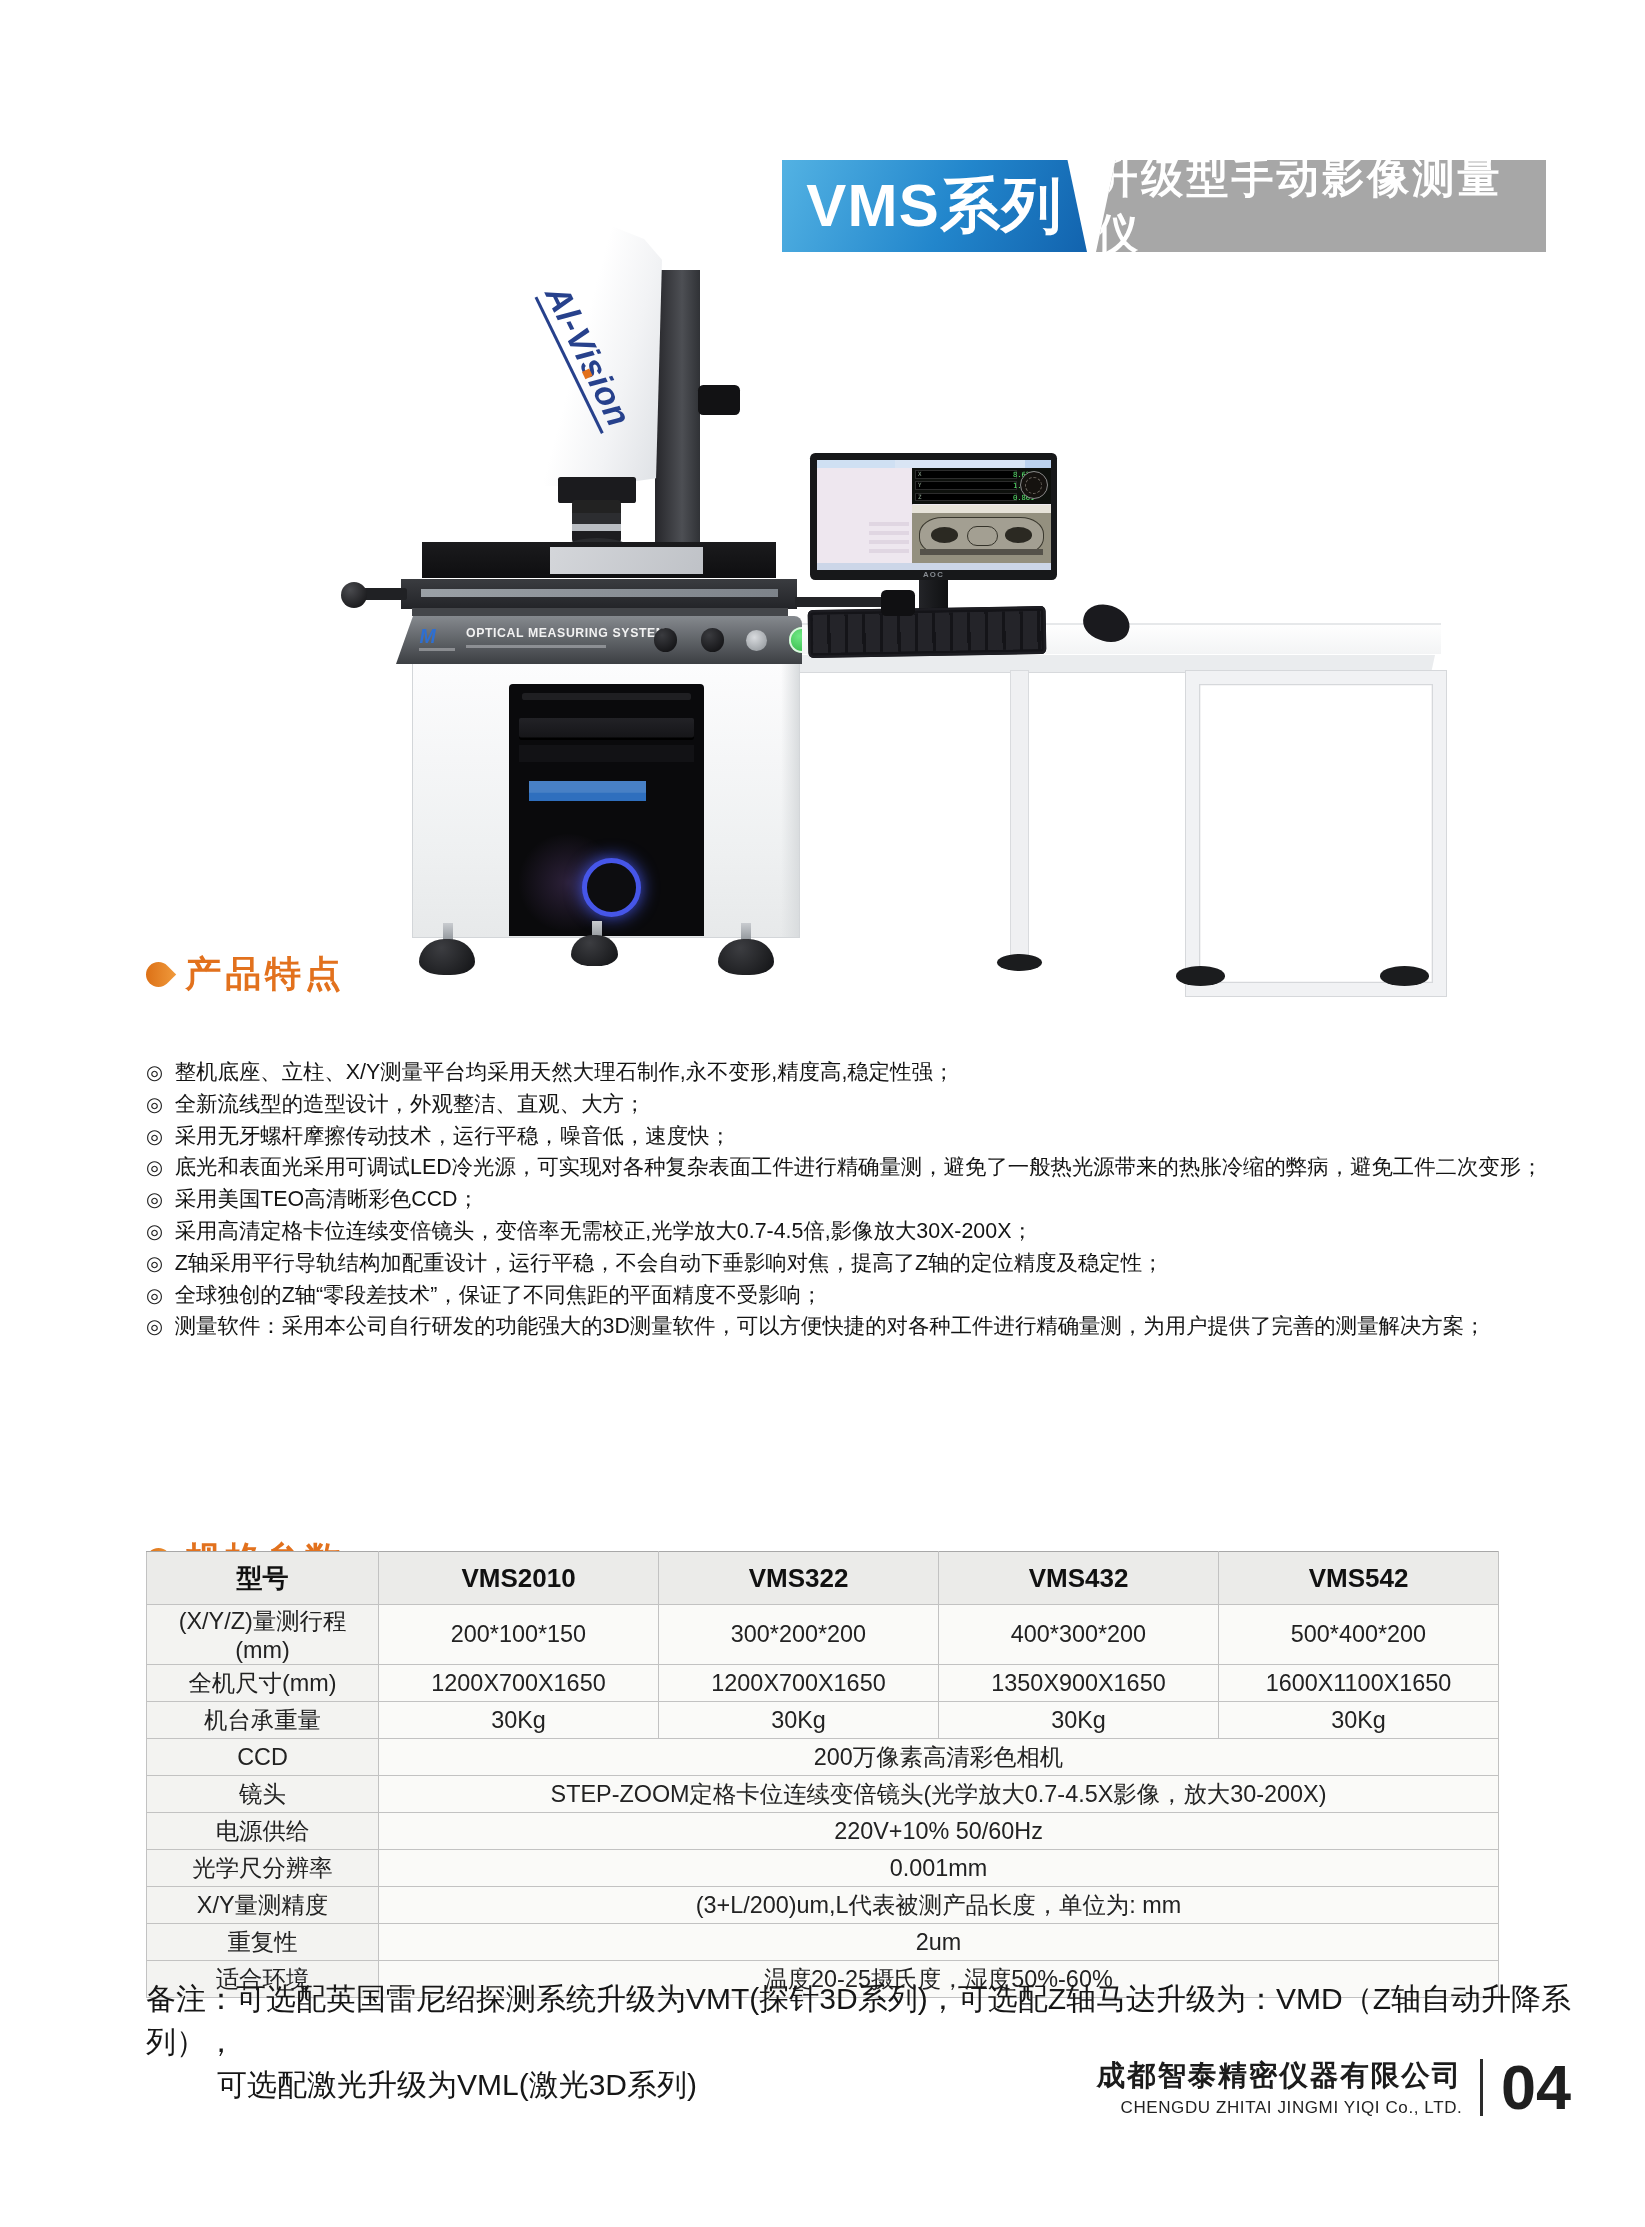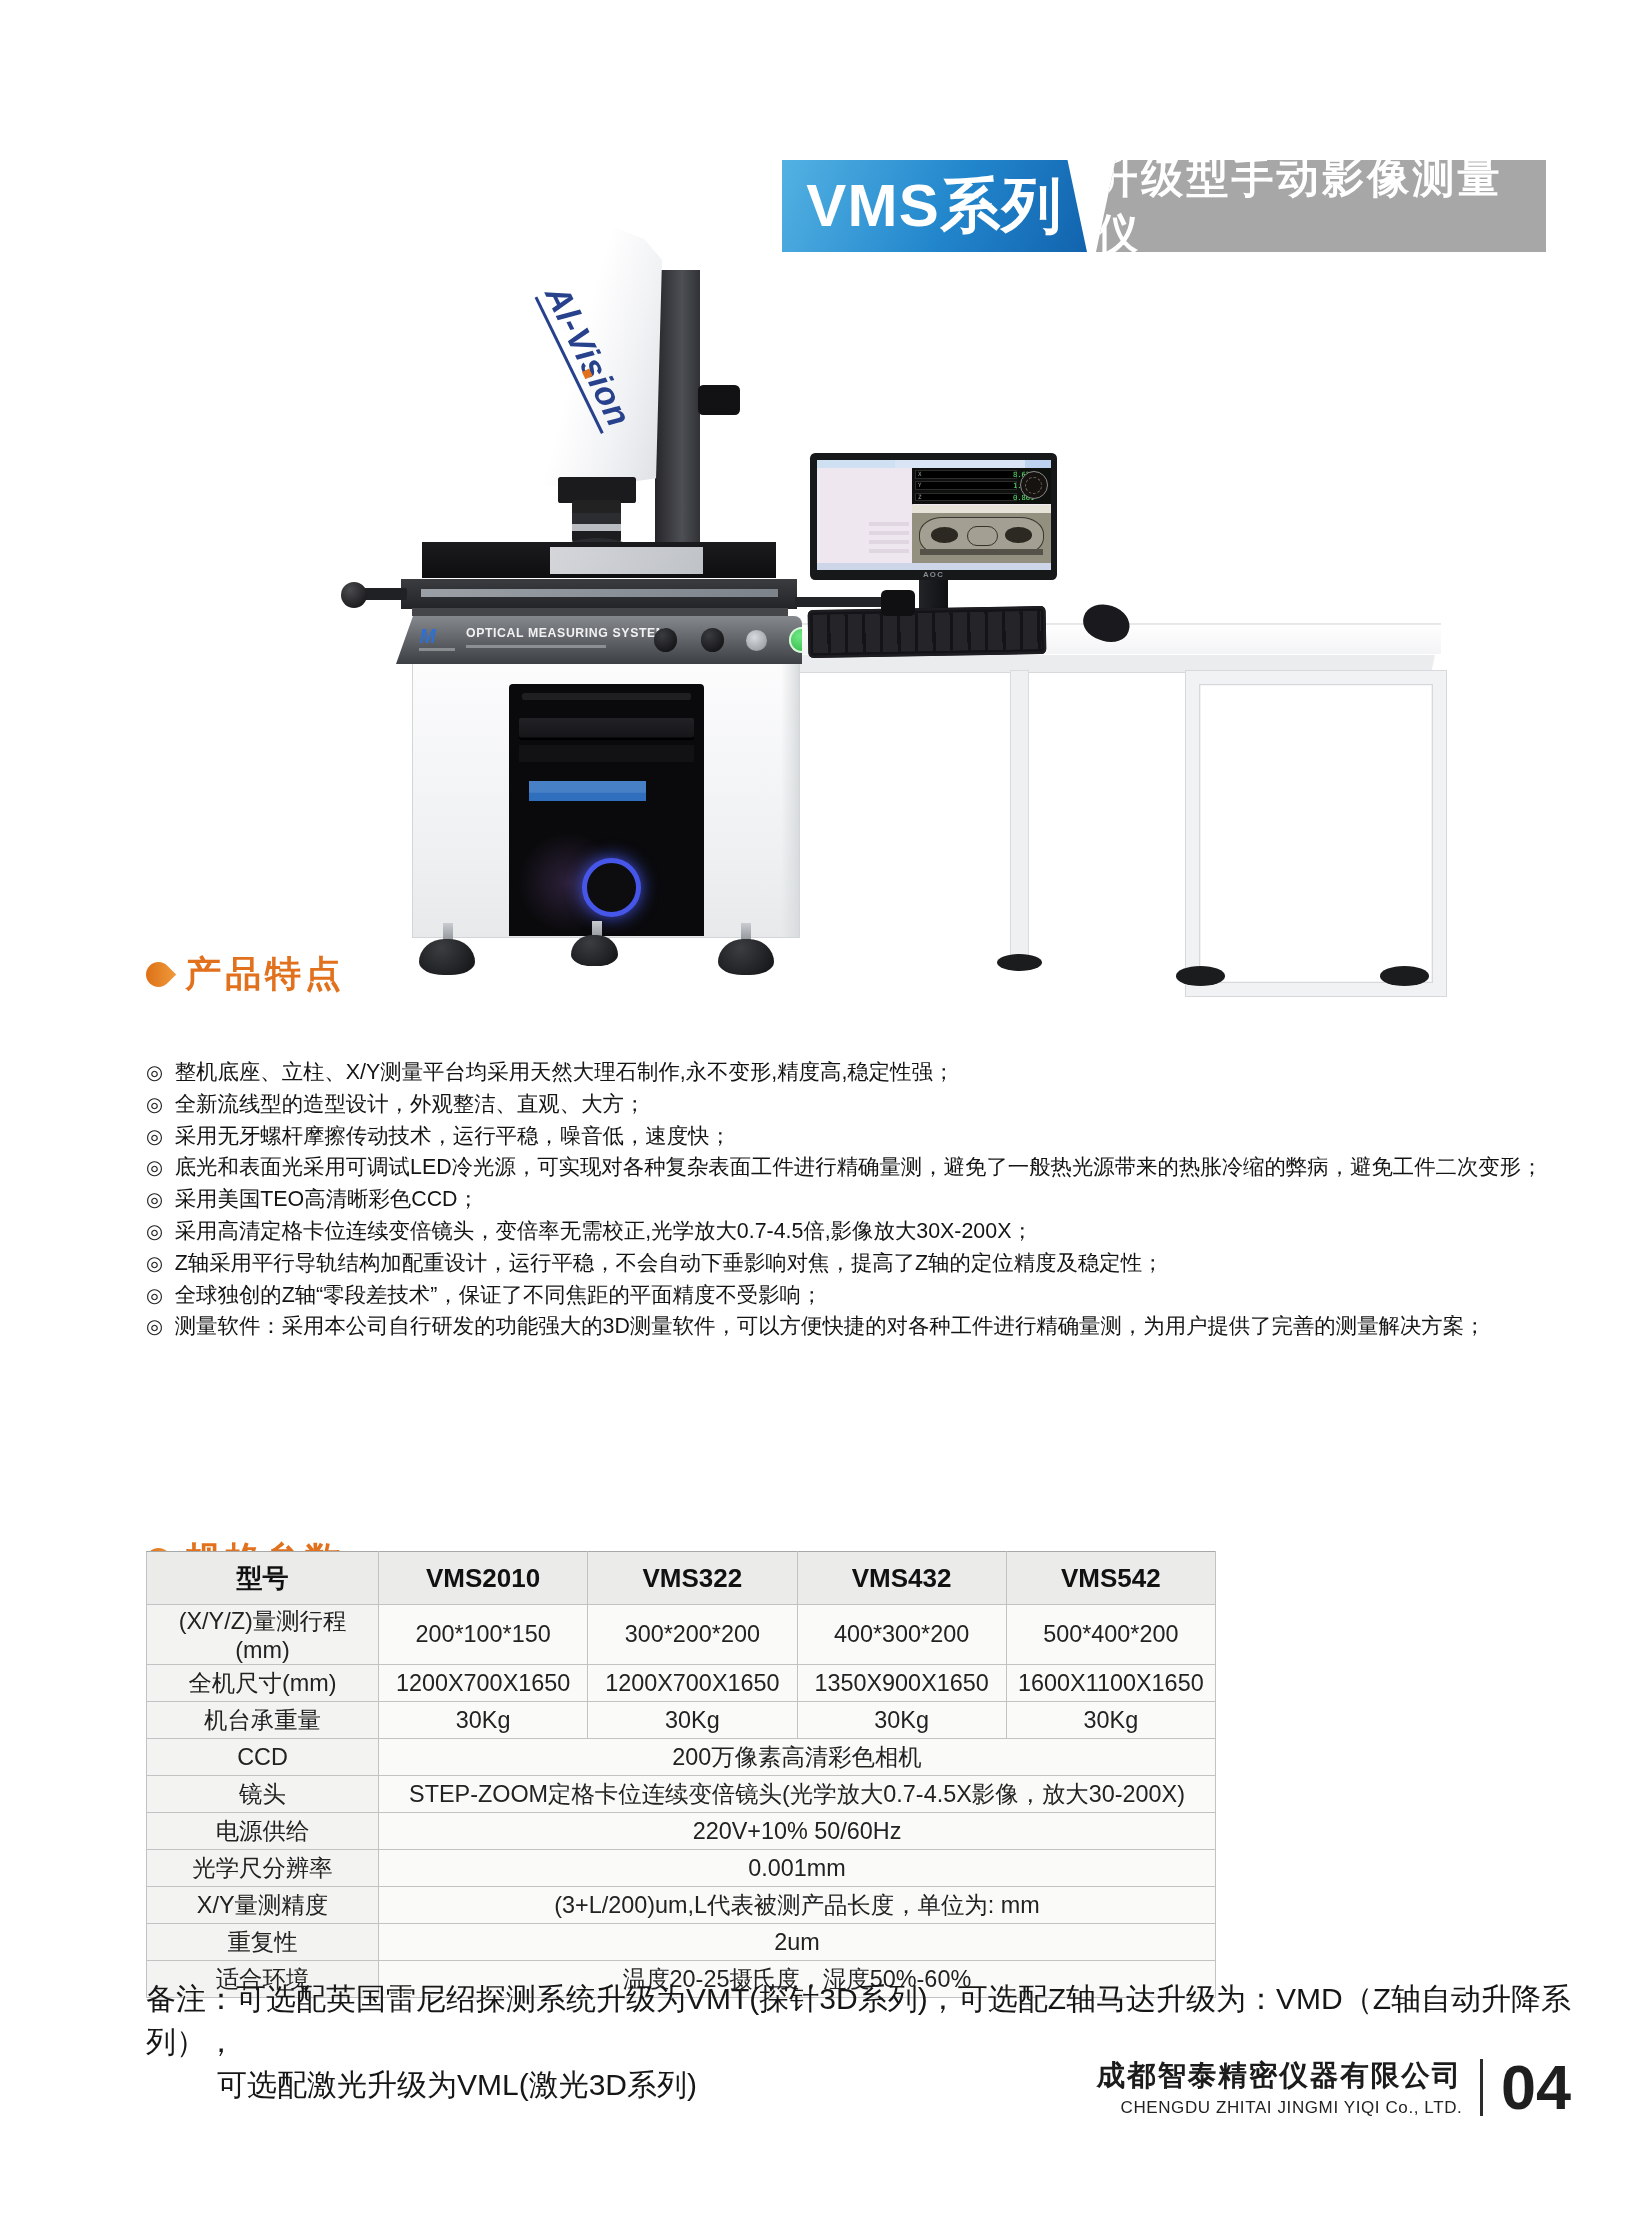--- a/index.html
+++ b/index.html
@@ -130,21 +130,21 @@
   .sec-head{position:absolute;display:flex;align-items:center;gap:14.3px;}
   .drop{width:25px;height:25px;background:linear-gradient(135deg,#f09a3c,#d96a10);
     border-radius:0 50% 50% 50%;transform:rotate(135deg);flex:0 0 auto;}
   .sec-head h2{margin:0;font-size:36px;color:#e2711d;font-weight:700;letter-spacing:3.9px;}
 
   .features-list{position:absolute;left:146px;top:1059px;width:1486px;margin:0;padding:0;list-style:none;}
   .features-list li{font-size:21.4px;line-height:26px;color:#141414;margin:0 0 5.8px 0;
     padding-left:42px;text-indent:-42px;}
   .features-list .b{font-size:19.5px;color:#222;margin-right:11.7px;}
 
-  .spec-table{position:absolute;left:146px;top:1551px;width:1070px;border-collapse:collapse;
+  .spec-table{position:absolute;left:146px;top:1551px;width:1353px;border-collapse:collapse;
     table-layout:fixed;border-radius:9px;}
   .spec-table th,.spec-table td{border:1.3px solid #c2c2c2;height:36px;text-align:center;
     font-size:23.4px;color:#222;padding:0 5.2px;overflow:hidden;}
   .spec-table thead th{height:52px;background:#ebebe9;font-weight:700;font-size:26px;color:#111;
     border-top:1.9px solid #a8a8a8;}
   .spec-table td.lab{background:#f3f3f1;font-weight:400;}
   .spec-table td.val{background:#fafaf8;font-weight:400;}
 
   .note{position:absolute;left:146px;top:1977px;width:1467px;font-size:30px;line-height:43px;color:#161616;}
   .note .l2{padding-left:71px;}

